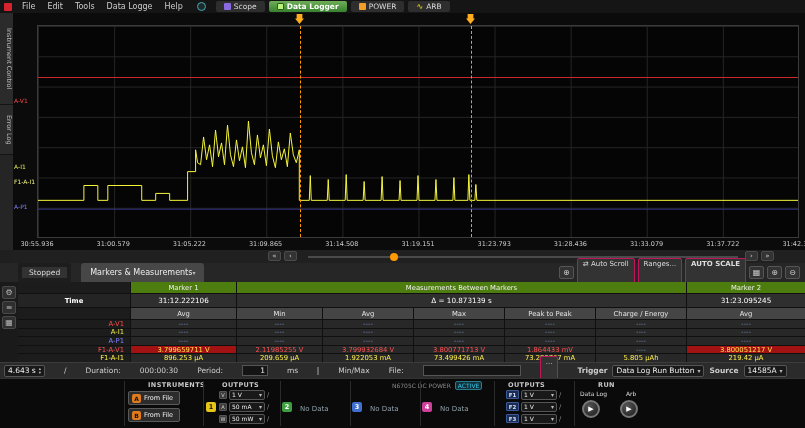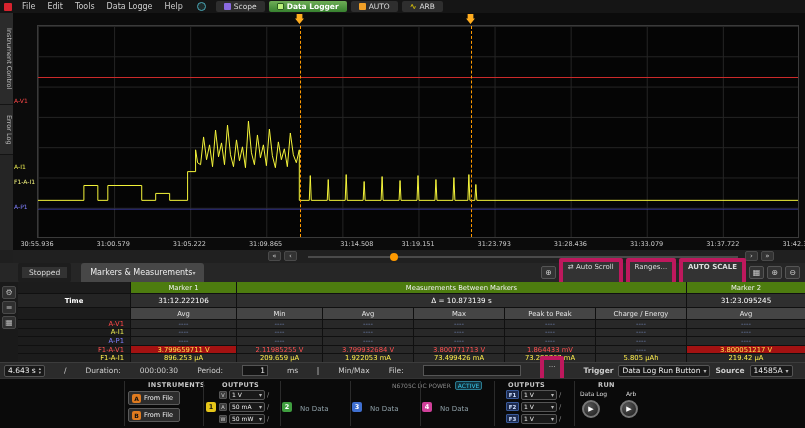--- a/index.html
+++ b/index.html
@@ -42,21 +42,21 @@
   #nav-track{position:absolute;left:295px;top:6px;width:430px;height:2px;background:#4a4a4a}
   #nav-handle{position:absolute;left:82px;top:-3px;width:8px;height:8px;background:#ff9a00;border-radius:50%}
 
   
   #ctrlrow{position:absolute;left:0;top:263px;width:805px;height:19px;background:#262626;display:flex;align-items:center}
   .btn{background:#3a3a3a;border:4px solid #14b8a6;border-radius:2px;padding:1px 7px;font-size:7.5px;color:#ddd;white-space:nowrap}
   #stopped-btn{margin-left:18px;background:#323232;border-color:#1d1d1d}
   #markers-tab{margin-left:10px;background:#474747;border-radius:3px 3px 0 0;padding:0 9px;display:flex;gap:0;align-items:center;height:19px;font-size:8px;color:#eee}
   #ctrl-right{margin-left:auto;display:flex;gap:3px;align-items:center;margin-right:5px}
   .icon-btn{min-width:15px;height:13px;background:#333;border:1px solid #555;border-radius:2px;color:#ccc;font-size:8px;line-height:11px;text-align:center;padding:0 2px}
-  .txt-btn{height:29px;background:#333;border:4px solid #be185d;border-radius:2px;color:#ddd;font-size:7px;line-height:11px;padding:0 5px;white-space:nowrap}
+  .txt-btn{height:29px;background:#333;border:1px solid #be185d;border-radius:2px;color:#ddd;font-size:7px;line-height:11px;padding:0 5px;white-space:nowrap}
   .bold{font-weight:bold}
 
   
   #tablewrap{position:absolute;left:0;top:282px;width:805px;height:80px;background:#1a1a1a}
   #tool-strip{position:absolute;left:1px;top:4px;width:16px;display:flex;flex-direction:column;gap:2px;align-items:center}
   .tool-btn{width:14px;height:13px;background:#2f2f2f;border:1px solid #4a4a4a;border-radius:2px;color:#bbb;font-size:8px;line-height:11px;text-align:center}
   #mtable{position:absolute;left:18px;top:0;width:787px;height:80px;display:grid;
     grid-template-columns:112px 105px 85px 90px 90px 90px 90px 1fr;
     grid-template-rows:11px 13px 11px repeat(5,1fr);gap:1px;background:#101010}
   .tcell{background:#282828;display:flex;align-items:center;justify-content:center;font-size:6.8px;color:#ccc;overflow:hidden;white-space:nowrap}
@@ -116,21 +116,21 @@
     <div class="top-tab">
       <span class="tab-icon scope-ic"></span>
       <span>Scope</span>
     </div>
     <div class="top-tab active">
       <span class="tab-icon dl-ic"></span>
       <span>Data Logger</span>
     </div>
     <div class="top-tab">
       <span class="tab-icon ccdf-ic"></span>
-      <span>AUTO</span>
+      <span>POWER</span>
     </div>
     <div class="top-tab">
       <span class="tab-icon arb-ic">∿</span>
       <span>ARB</span>
     </div>
   </div>
 
   <div id="sidebar">
       <div class="side-tab" style="height: 92px;">Instrument Control</div>
       <div class="side-tab" style="height: 50px;">Error Log</div>
@@ -152,21 +152,21 @@
         <span class="ch-label" style="top: 84px; color: rgb(255, 72, 72);">A-V1</span>
         <span class="ch-label" style="top: 150px; color: rgb(232, 232, 80);">A-I1</span>
         <span class="ch-label" style="top: 165px; color: rgb(247, 247, 128);">F1-A-I1</span>
         <span class="ch-label" style="top: 190px; color: rgb(128, 128, 255);">A-P1</span>
       </div>
     <div id="time-axis">
         <span class="time-label" style="left: 0px;">30:55.936</span>
         <span class="time-label" style="left: 76.2px;">31:00.579</span>
         <span class="time-label" style="left: 152.4px;">31:05.222</span>
         <span class="time-label" style="left: 228.6px;">31:09.865</span>
-        <span class="time-label" style="left: 304.8px; margin-left: 15px;">31:14.508</span>
+        <span class="time-label" style="left: 304.8px;">31:14.508</span>
         <span class="time-label" style="left: 381px;">31:19.151</span>
         <span class="time-label" style="left: 457.2px;">31:23.793</span>
         <span class="time-label" style="left: 533.4px;">31:28.436</span>
         <span class="time-label" style="left: 609.6px;">31:33.079</span>
         <span class="time-label" style="left: 685.8px;">31:37.722</span>
         <span class="time-label" style="left: 762px;">31:42.365</span>
       </div>
   </div>
 
   <div id="navrow">

